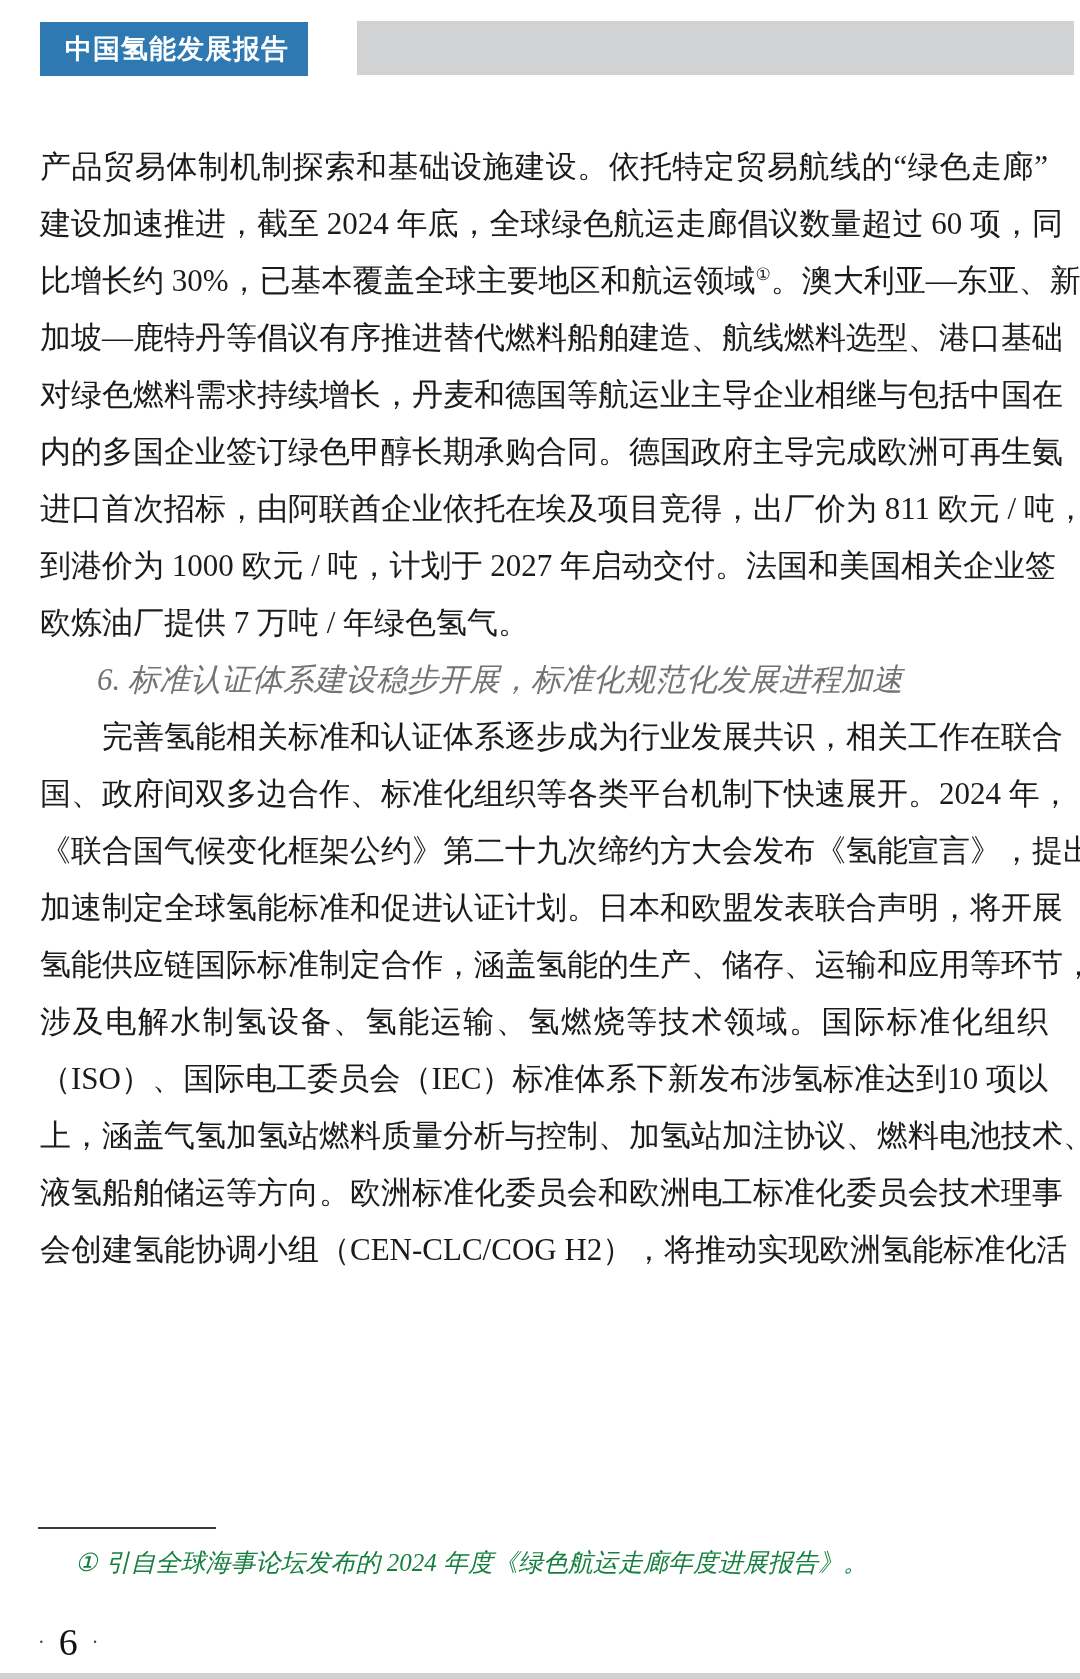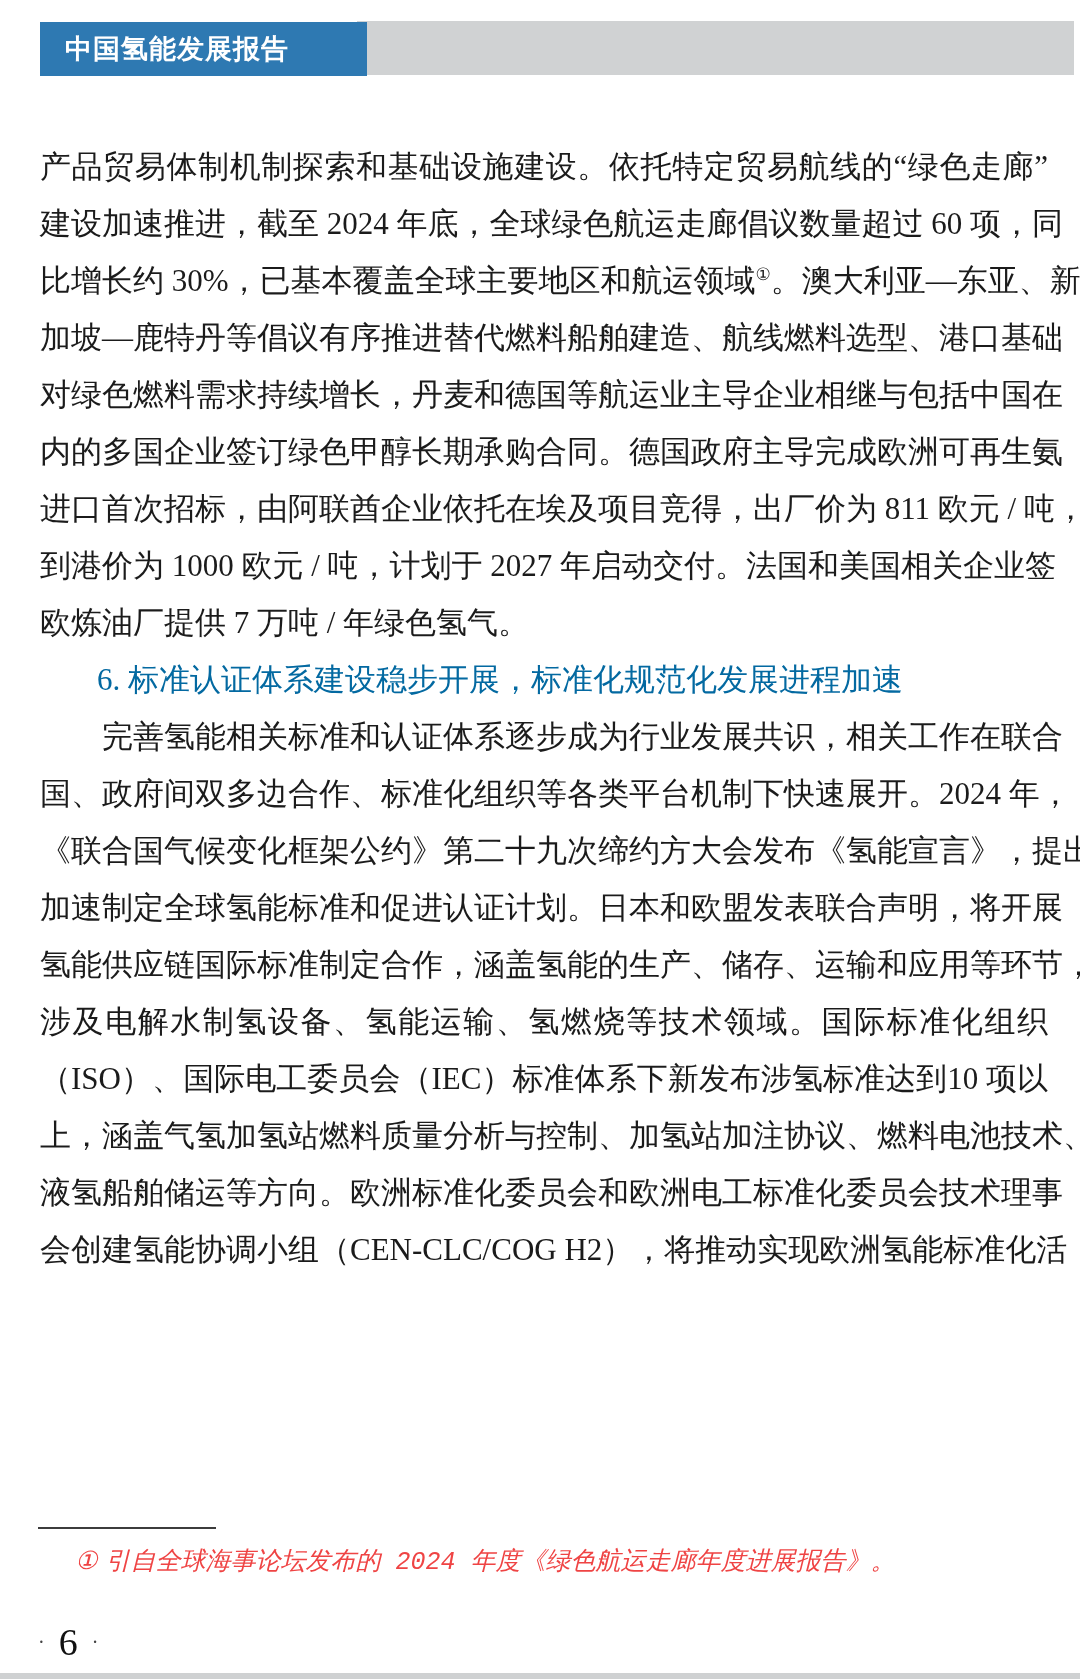--- a/index.html
+++ b/index.html
@@ -7,55 +7,54 @@
     width:1080px; height:1679px; position:relative; overflow:hidden;
     font-family:"Liberation Serif","DejaVu Serif",serif;
   }
 
   
   .header-gray {
     position:absolute; left:357px; top:21px; width:717px; height:54px;
     background:#d0d2d3;
   }
   .header-blue {
-    position:absolute; left:40px; top:22px; width:327px; height:54px;
+    position:absolute; left:40px; top:22px; width:268px; height:54px;
     background:#2e79b2; display:flex; align-items:center; box-sizing:border-box;
     padding-left:25px;
   }
   .header-title {
     color:#ffffff; font-family:"Liberation Sans","DejaVu Sans",sans-serif;
     font-weight:bold; font-size:27px; letter-spacing:1px; white-space:nowrap;
   }
 
   
   .textblock {
     position:absolute; left:40px; top:138px; width:1008px;
   }
   .line {
     height:57px; line-height:57px; font-size:31px; color:#1b1b1b;
     text-align:justify; text-align-last:justify; white-space:nowrap;
     text-justify:inter-character;
   }
   .line.short { text-align-last:left; }
   .line.heading {
-    text-align-last:left; text-indent:57px; color:#0369a1;
+    text-align-last:left; text-indent:57px; font-style:italic; color:#737373;
   }
   .line.indent2 { text-indent:62px; }
   sup.fnref { font-size:0.55em; vertical-align:super; line-height:0; }
 
   
   .footnote-rule {
     position:absolute; left:38px; top:1527px; width:178px; height:2px;
     background:#3c3c3c;
   }
   .footnote {
     position:absolute; left:75px; top:1547px; width:960px;
-    font-size:25px; line-height:32px; font-style:italic; color:#ef4444;
+    font-size:25px; line-height:32px; font-style:italic; color:#15803d;
     white-space:nowrap;
-    font-family:Liberation Mono, monospace;
   }
   .footnote .fn-marker { margin-right:8px; }
 
   
   .pagenum {
     position:absolute; left:38px; top:1620px; height:44px;
     display:flex; align-items:center;
   }
   .pagenum .dot { font-size:20px; color:#444; }
   .pagenum .num { font-size:38px; color:#111; margin:0 14px; }

